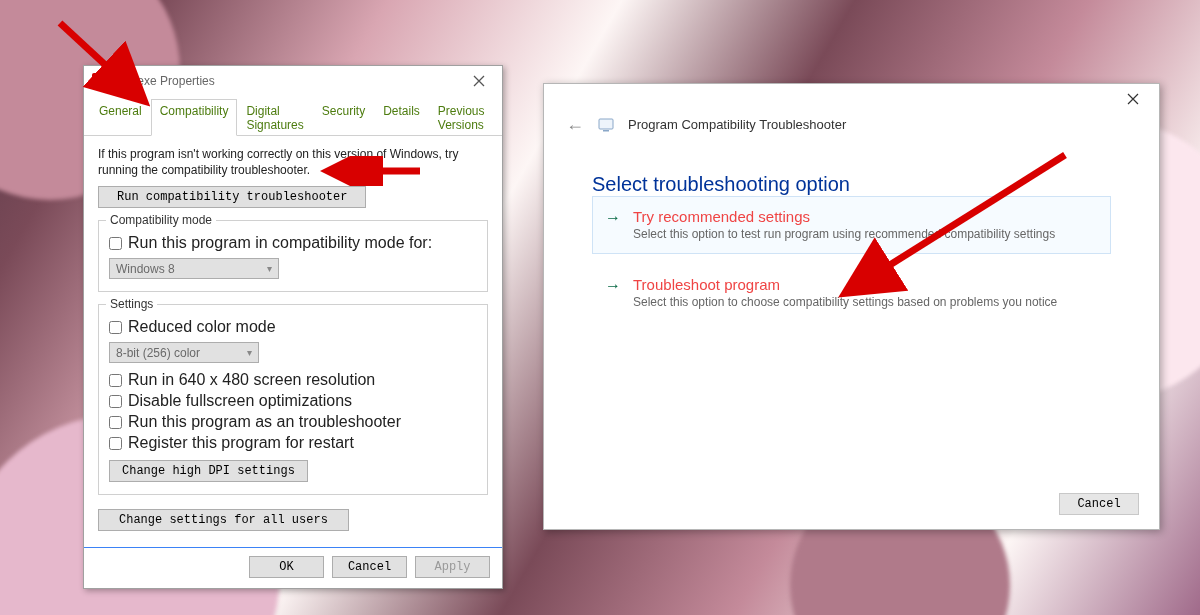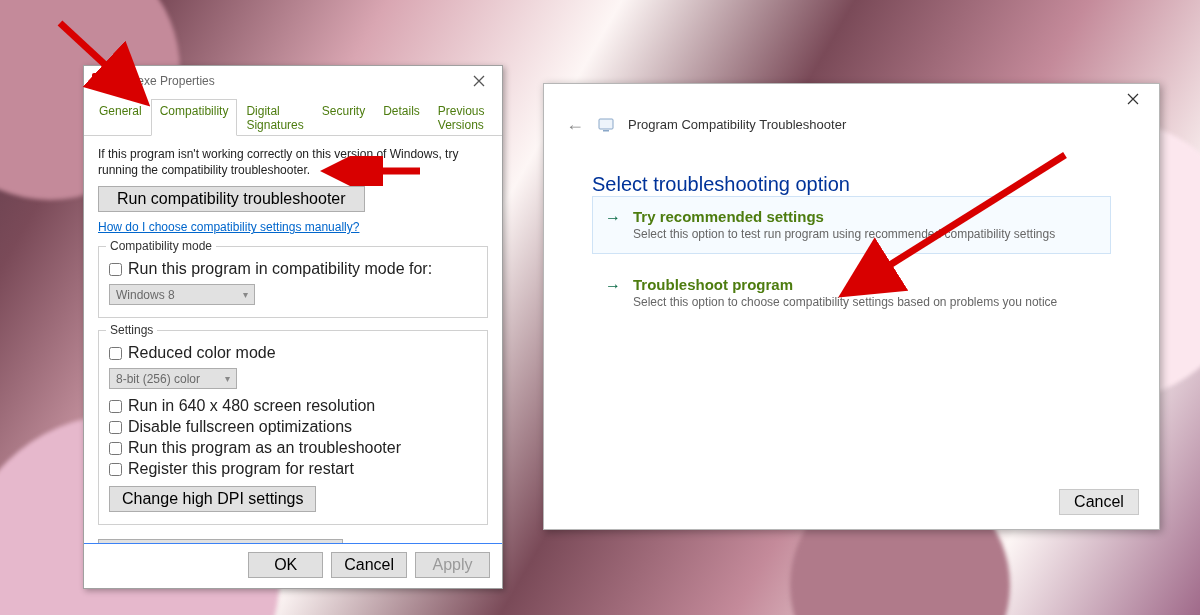--- a/index.html
+++ b/index.html
@@ -58,36 +58,36 @@
   .tab.active {
     border-color:#d0d0d0; background:#fff;
     border-bottom:1px solid #fff;
   }
   .tabpane {
     padding: 10px 14px 0 14px; flex:1; overflow:hidden;
   }
   .desc { font-size:12px; color:#222; line-height:1.35; margin-bottom:8px; }
   .btn {
     background:#e1e1e1; border:1px solid #adadad; padding:3px 12px;
-    font-size:16px; font-family:Liberation Sans, sans-serif; cursor:pointer; min-height:22px;
+    font-size:12px; font-family:Liberation Mono, monospace; cursor:pointer; min-height:22px;
   }
   .btn.wide { padding:3px 18px; }
   .link { color:#0066cc; text-decoration:underline; cursor:pointer; font-size:12px; display:inline-block; margin-top:8px; }
   .group {
     border:1px solid #d0d0d0; padding:10px 10px 12px 10px; margin-top:12px; position:relative;
   }
   .group-title {
     position:absolute; top:-8px; left:7px; background:#fff; padding:0 4px;
     font-size:12px; color:#333;
   }
   .chk { display:flex; align-items:center; gap:6px; margin:3px 0; }
   .chk input[type=checkbox] { width:13px; height:13px; margin:0; }
   .chk label { font-size:16px; color:#222; }
   .select-dis {
-    margin-top:6px; width:146px; height:21px; border:1px solid #adadad;
+    margin-top:6px; width:170px; height:21px; border:1px solid #adadad;
     background:#e1e1e1; padding:2px 6px; font-size:12px; color:#6a6a6a;
     display:flex; align-items:center; justify-content:space-between;
   }
   .select-dis .chev { font-size:10px; color:#888; }
   .dlg-buttons {
     display:flex; justify-content:flex-end; gap:8px;
     padding: 8px 12px 10px 12px; border-top:1px solid #3b82f6;
   }
   .dlg-buttons .btn { min-width:75px; }
   .dlg-buttons .btn.disabled { color:#9a9a9a; }
@@ -115,21 +115,21 @@
   .wiz-head-title { font-size:13px; color:#333; }
   .wiz-body { padding: 30px 48px 0 48px; flex:1; }
   .wiz-h1 { font-size:20px; color:#003399; font-weight:400; }
   .wiz-option {
     border:1px solid transparent; padding:10px 12px 12px 12px; margin-bottom:10px;
     cursor:pointer;
   }
   .wiz-option.selected { border-color:#cfe3f6; background:#f6fbff; }
   .wiz-opt-row { display:flex; align-items:center; gap:10px; }
   .wiz-opt-arrow { color:#0a6a46; font-size:16px; width:18px; }
-  .wiz-opt-title { color:#4d7c0f; font-size:15px;font-weight:bold; }
+  .wiz-opt-title { color:#ef4444; font-size:15px; }
   .wiz-opt-sub { color:#666; font-size:12px; margin-left:28px; margin-top:2px; }
   .wiz-buttons {
     display:flex; justify-content:flex-end; padding:12px 20px 14px 20px;
   }
   .wiz-buttons .btn { min-width:80px; background:#e6e6e6; border:1px solid #c8c8c8; }
 
   
   .arrow { position:absolute; pointer-events:none; }
 </style>
 </head>
@@ -161,41 +161,40 @@
     <div class="tab active">Compatibility</div>
     <div class="tab">Digital Signatures</div>
     <div class="tab">Security</div>
     <div class="tab">Details</div>
     <div class="tab">Previous Versions</div>
   </div>
 
   <div class="tabpane">
     <div class="desc">If this program isn't working correctly on this version of Windows, try running the compatibility troubleshooter.</div>
     <button class="btn wide">Run compatibility troubleshooter</button>
-    <div><a class="link">How do I choose compatibility settings manually?</a></div>
 
     <div class="group">
       <span class="group-title">Compatibility mode</span>
       <div class="chk">
         <input type="checkbox" id="ck1" style="">
         <label for="ck1">Run this program in compatibility mode for:</label>
       </div>
       <div class="select-dis">
         <span>Windows 8</span>
         <span class="chev">▾</span>
       </div>
     </div>
 
     <div class="group">
       <span class="group-title">Settings</span>
       <div class="chk">
         <input type="checkbox" id="ck2" style="">
         <label for="ck2">Reduced color mode</label>
       </div>
-      <div class="select-dis" style="width:128px">
+      <div class="select-dis" style="width:150px">
         <span>8-bit (256) color</span>
         <span class="chev">▾</span>
       </div>
       <div class="chk" style="margin-top:8px">
         <input type="checkbox" id="ck3" style="">
         <label for="ck3">Run in 640 x 480 screen resolution</label>
       </div>
       <div class="chk">
         <input type="checkbox" id="ck4" style="">
         <label for="ck4">Disable fullscreen optimizations</label>

